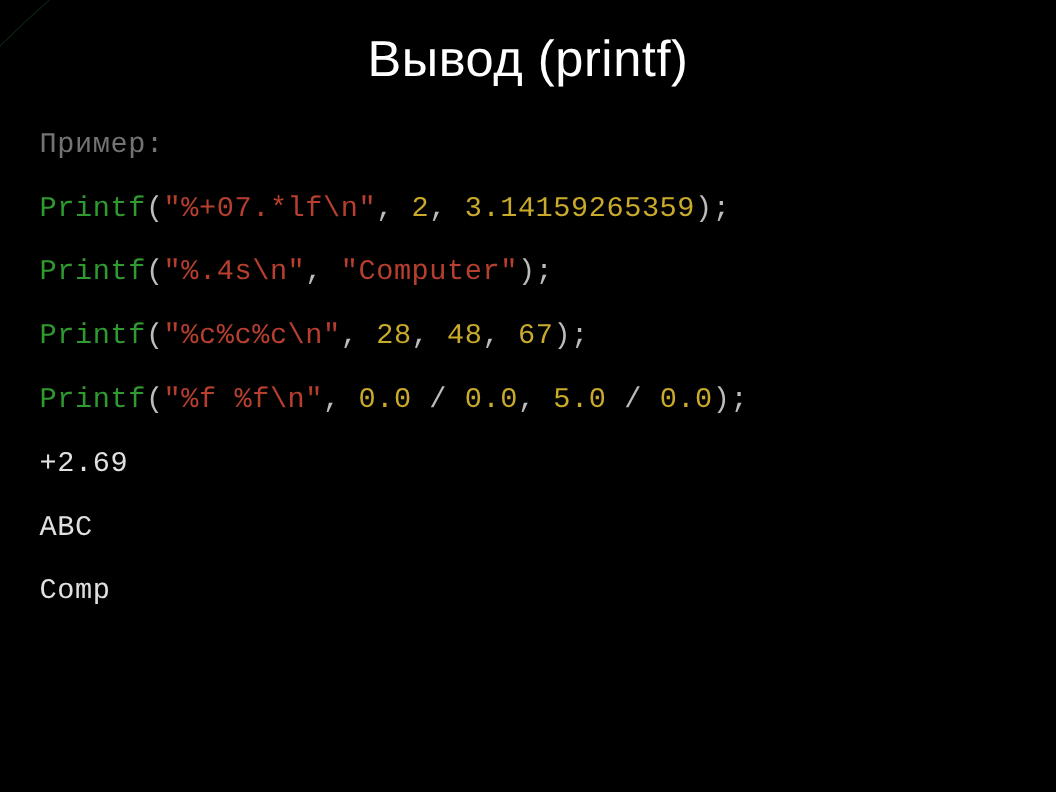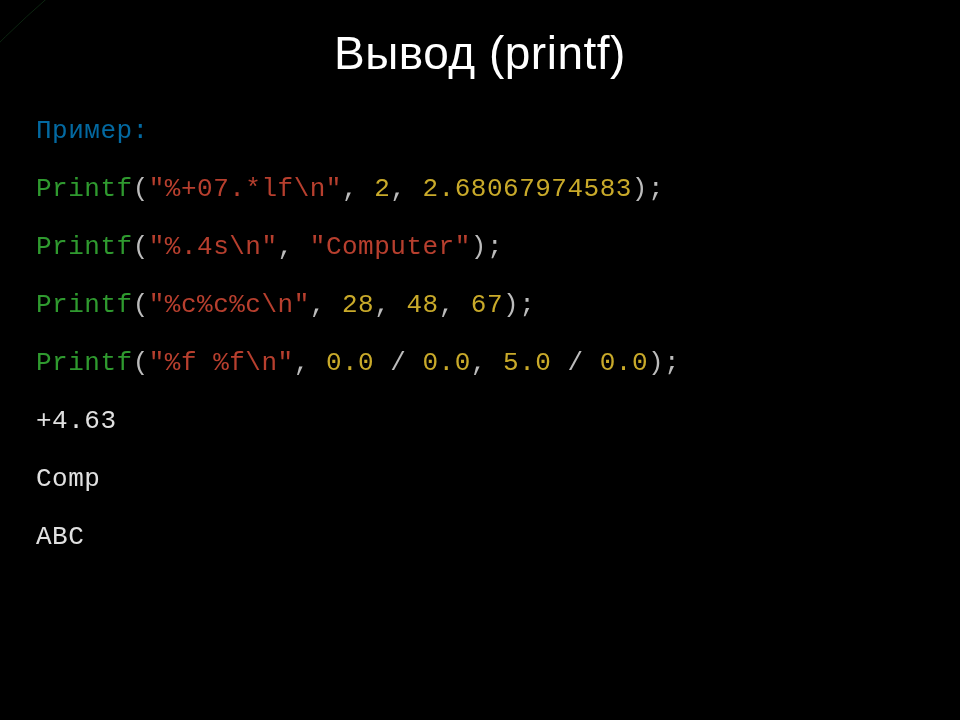--- a/index.html
+++ b/index.html
@@ -44,21 +44,21 @@
     font-weight: 400;
   }
   .line {
     font-size: 26px;
     line-height: 1.0;
     margin: 0 0 32px 0;
     white-space: pre;
     letter-spacing: 0.5px;
   }
   .label {
-    color: #0369a1;
+    color: #737373;
   }
   .tok-fn    { color: #2f9a2f; text-align: center; }  
   .tok-punc  { color: #bcbcbc; }  
   .tok-str   { color: #b73f2e; }  
   .tok-num   { color: #c9aa2a; }  
   .out       { color: #e0e0e0; }
 </style>
 </head>
 <body>
 
@@ -75,27 +75,27 @@
       </g>
     </svg>
   </div>
 
   <div class="content">
 
     <h1 class="title">Вывод (printf)</h1>
 
     <div class="line label">Пример:</div>
 
-    <div class="line"><span class="tok-fn">Printf</span><span class="tok-punc">(</span><span class="tok-str">"%+07.*lf\n"</span><span class="tok-punc">, </span><span class="tok-num">2</span><span class="tok-punc">, </span><span class="tok-num">2.68067974583</span><span class="tok-punc">);</span></div>
+    <div class="line"><span class="tok-fn">Printf</span><span class="tok-punc">(</span><span class="tok-str">"%+07.*lf\n"</span><span class="tok-punc">, </span><span class="tok-num">2</span><span class="tok-punc">, </span><span class="tok-num">3.14159265359</span><span class="tok-punc">);</span></div>
 
     <div class="line"><span class="tok-fn">Printf</span><span class="tok-punc">(</span><span class="tok-str">"%.4s\n"</span><span class="tok-punc">, </span><span class="tok-str">"Computer"</span><span class="tok-punc">);</span></div>
 
     <div class="line"><span class="tok-fn">Printf</span><span class="tok-punc">(</span><span class="tok-str">"%c%c%c\n"</span><span class="tok-punc">, </span><span class="tok-num">28</span><span class="tok-punc">, </span><span class="tok-num">48</span><span class="tok-punc">, </span><span class="tok-num">67</span><span class="tok-punc">);</span></div>
 
     <div class="line"><span class="tok-fn">Printf</span><span class="tok-punc">(</span><span class="tok-str">"%f %f\n"</span><span class="tok-punc">, </span><span class="tok-num">0.0</span><span class="tok-punc"> / </span><span class="tok-num">0.0</span><span class="tok-punc">, </span><span class="tok-num">5.0</span><span class="tok-punc"> / </span><span class="tok-num">0.0</span><span class="tok-punc">);</span></div>
 
 
-    <div class="line out">+4.63</div>
+    <div class="line out">+2.69</div>
+    <div class="line out">ABC</div>
     <div class="line out">Comp</div>
-    <div class="line out">ABC</div>
 
   </div>
 </div>
 
 </body></html>

